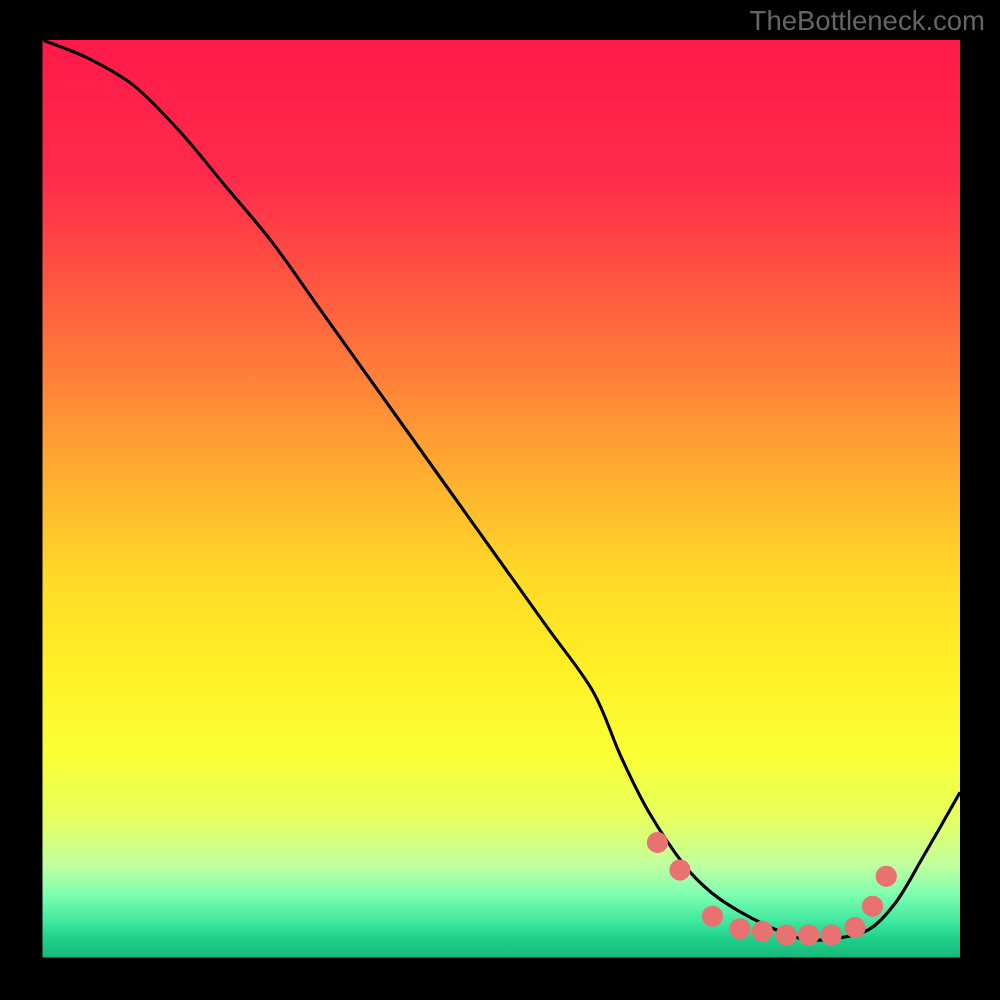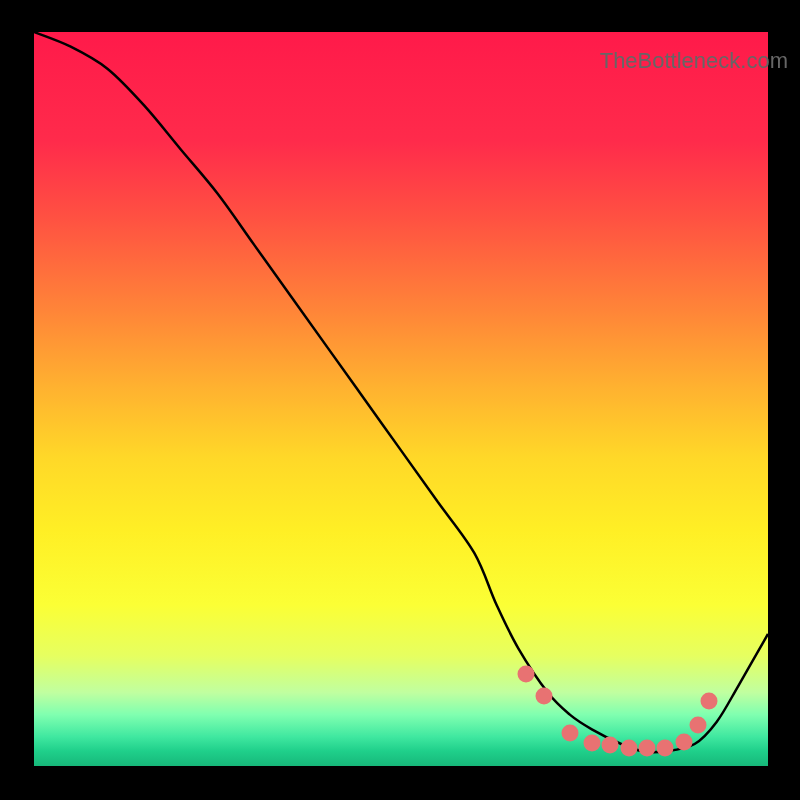--- a/index.html
+++ b/index.html
@@ -11,21 +11,20 @@
     overflow: hidden;
   }
   .watermark {
     position: absolute;
     top: 4px;
     right: 12px;
     color: #666;
     font-family: Arial, sans-serif;
     font-size: 22px;
     z-index: 10;
-    margin-top: 44px;
   }
   .plot-area {
     position: absolute;
     left: 34px;
     top: 32px;
     width: 734px;
     height: 734px;
     background: linear-gradient(to bottom,
       #ff1a4a 0%,
       #ff2b4b 15%,

